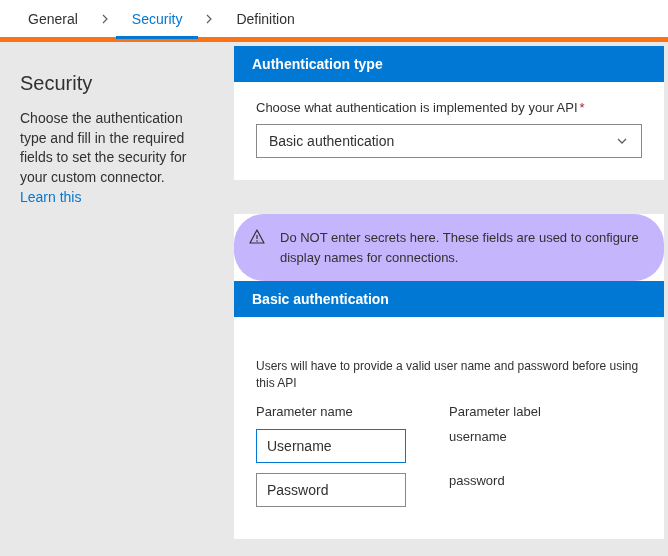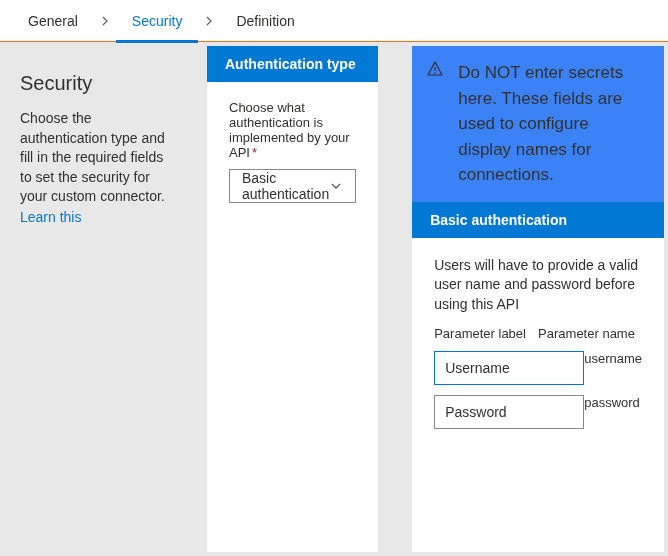--- a/index.html
+++ b/index.html
@@ -9,21 +9,21 @@
       color: #323130;
       background: #fff;
       width: 668px;
       height: 556px;
       overflow: hidden;
     }
     .tabs {
       display: flex;
       align-items: center;
       height: 42px;
-      border-bottom: 1px solid #f97316;
+      border-bottom: 5px solid #f97316;
       background: #fff;
       padding: 0 12px;
     }
     .tab {
       padding: 0 16px;
       height: 100%;
       display: flex;
       align-items: center;
       color: #323130;
       cursor: pointer;
@@ -66,21 +66,21 @@
     .sidebar a {
       color: #0078d4;
       text-decoration: none;
       display: inline-block;
       margin-top: 2px;
     }
     .content {
       flex: 1;
       padding: 2px 2px 2px 12px;
       display: flex;
-      flex-direction: row;
+      flex-direction: column;
       gap: 34px;
     }
     .card {
       background: #fff;
     }
     .card-header {
       background: #0078d4;
       color: #fff;
       font-weight: 600;
       font-size: 14px;
@@ -99,35 +99,37 @@
       border: 1px solid #8a8886;
       height: 34px;
       display: flex;
       align-items: center;
       justify-content: space-between;
       padding: 0 12px;
       cursor: pointer;
       font-size: 14px;
     }
     .warning {
-      background: #3b82f6;
+      background: #c4b5fd;
       padding: 14px 18px 14px 46px;
       position: relative;
-      font-size: 17px;
+      font-size: 13px;
       line-height: 1.5;
+      border-radius: 30px;
     }
     .warning-icon {
       position: absolute;
       left: 14px;
       top: 14px;
     }
     .param-desc {
-      font-size: 14px;
+      font-size: 12px;
       line-height: 1.4;
       margin-bottom: 12px;
+      margin-top: 23px;
     }
     .param-head {
       display: flex;
       margin-bottom: 10px;
     }
     .param-head > div {
       flex: 1;
       font-size: 13px;
     }
     .param-row {
@@ -206,22 +208,22 @@
               <line x1="9" y1="7" x2="9" y2="11" stroke="#323130" stroke-width="1.2"></line>
               <circle cx="9" cy="13" r="0.8" fill="#323130"></circle>
             </svg>
         </span>
         <span>Do NOT enter secrets here. These fields are used to configure display names for connections.</span>
       </div>
       <div class="card-header">Basic authentication</div>
       <div class="card-body">
         <div class="param-desc">Users will have to provide a valid user name and password before using this API</div>
         <div class="param-head">
+          <div>Parameter name</div>
           <div>Parameter label</div>
-          <div>Parameter name</div>
         </div>
         <div class="param-row">
           <div><input class="param-input" value="Username" style=""></div>
           <div class="param-name">username</div>
         </div>
         <div class="param-row">
           <div><input class="param-input plain" value="Password" style=""></div>
           <div class="param-name">password</div>
         </div>
       </div>

